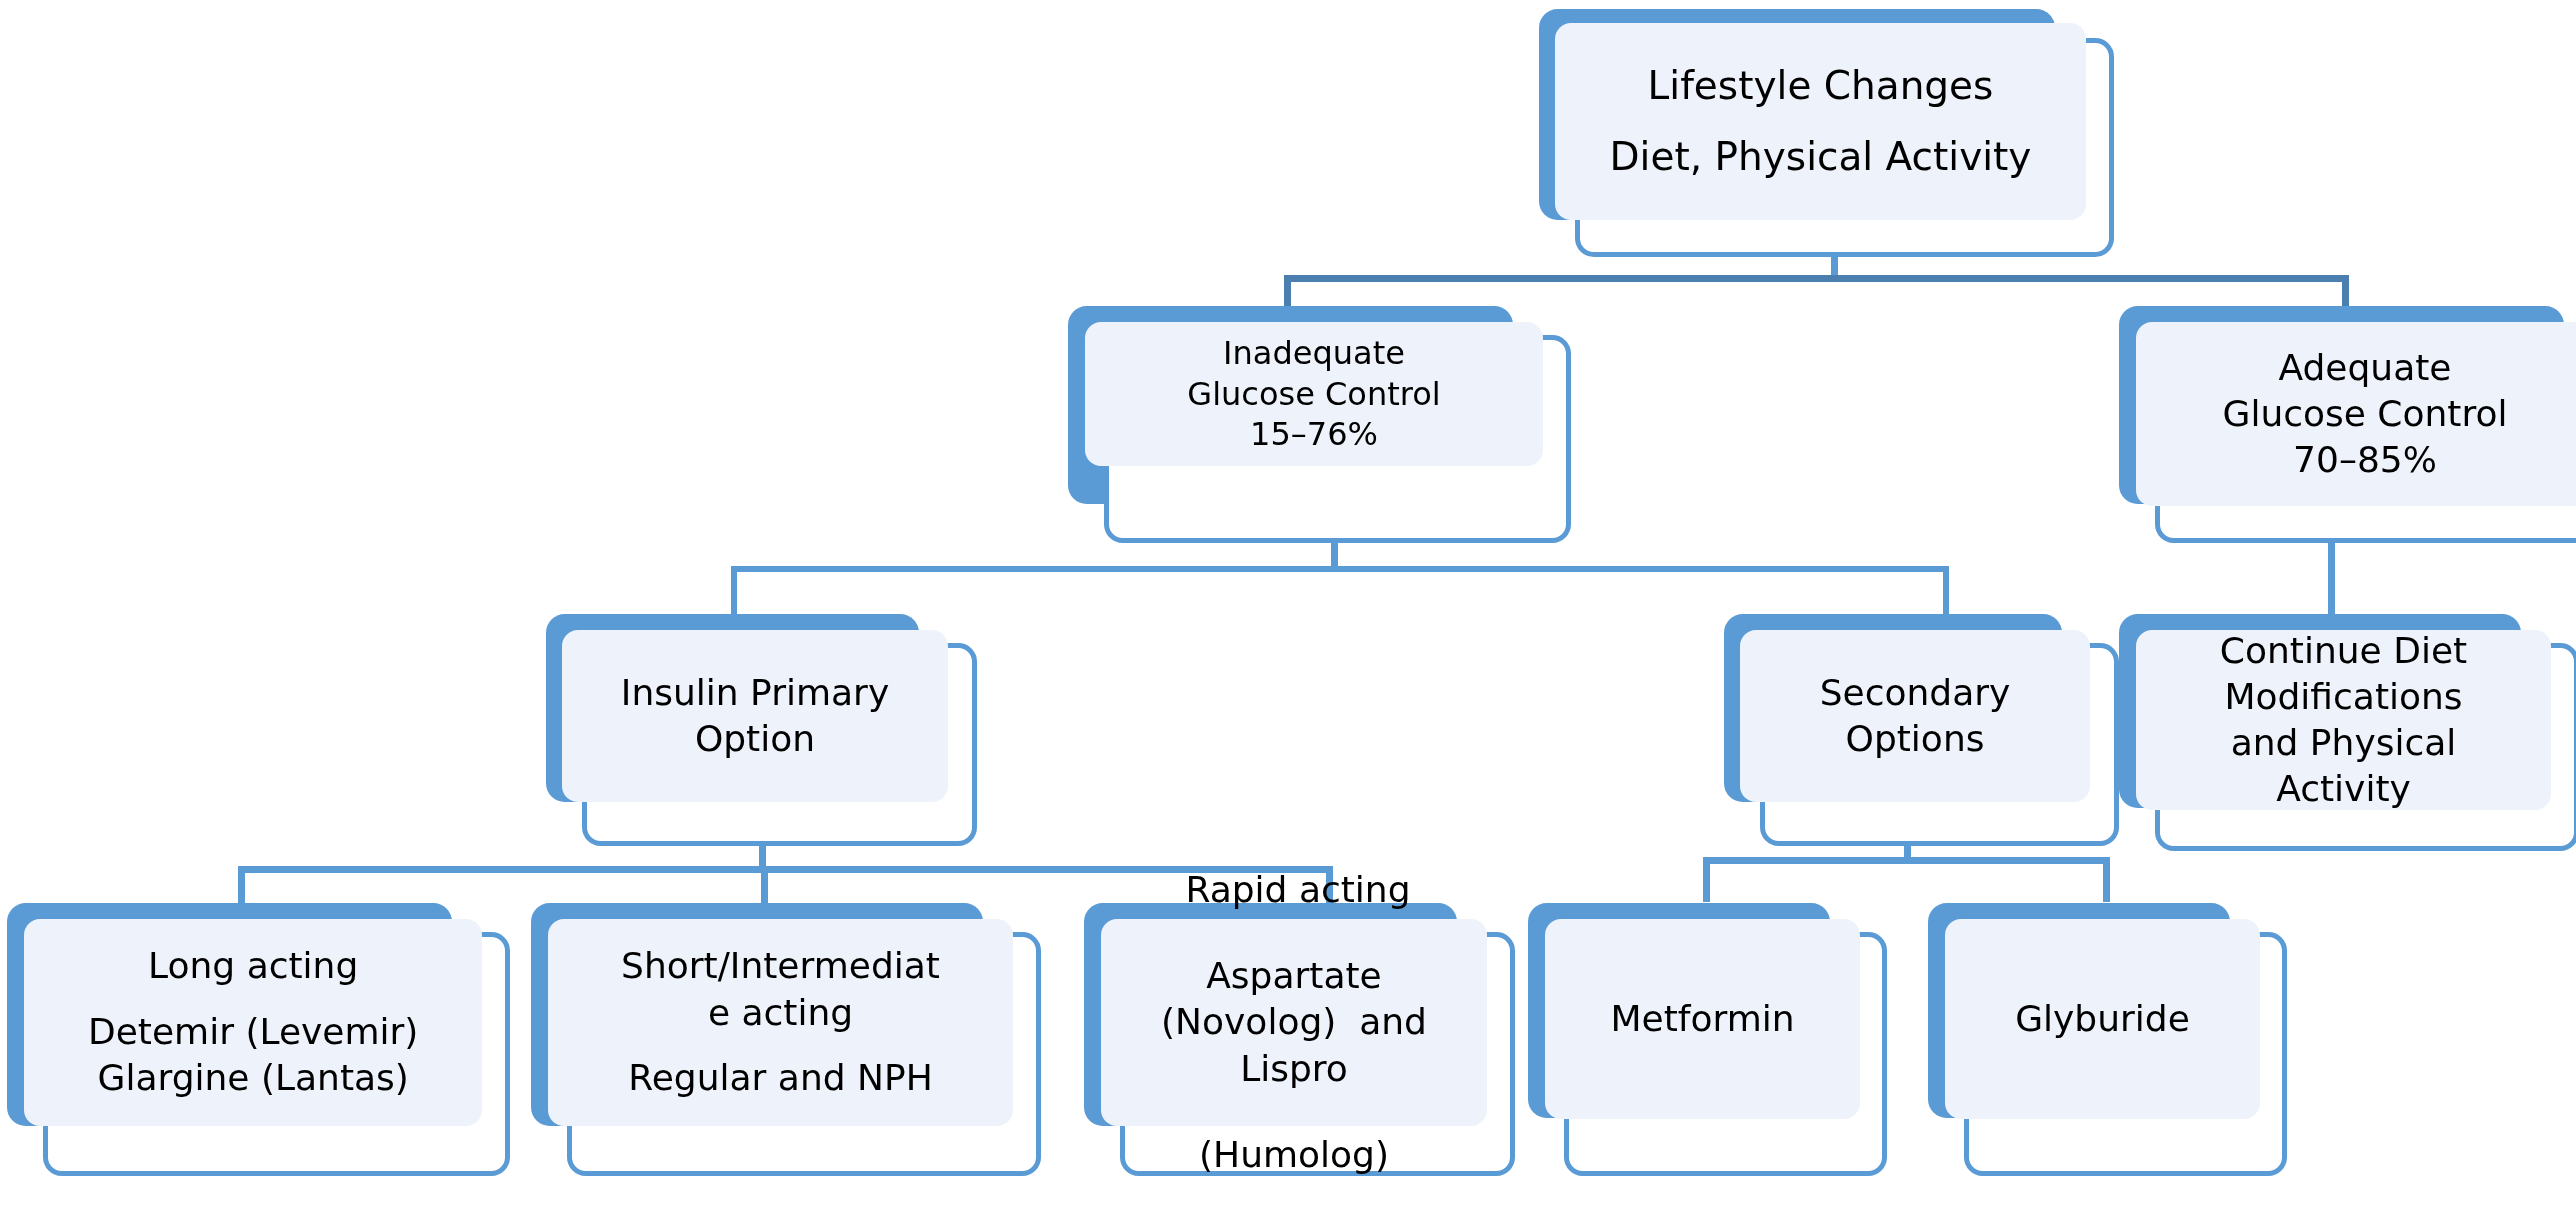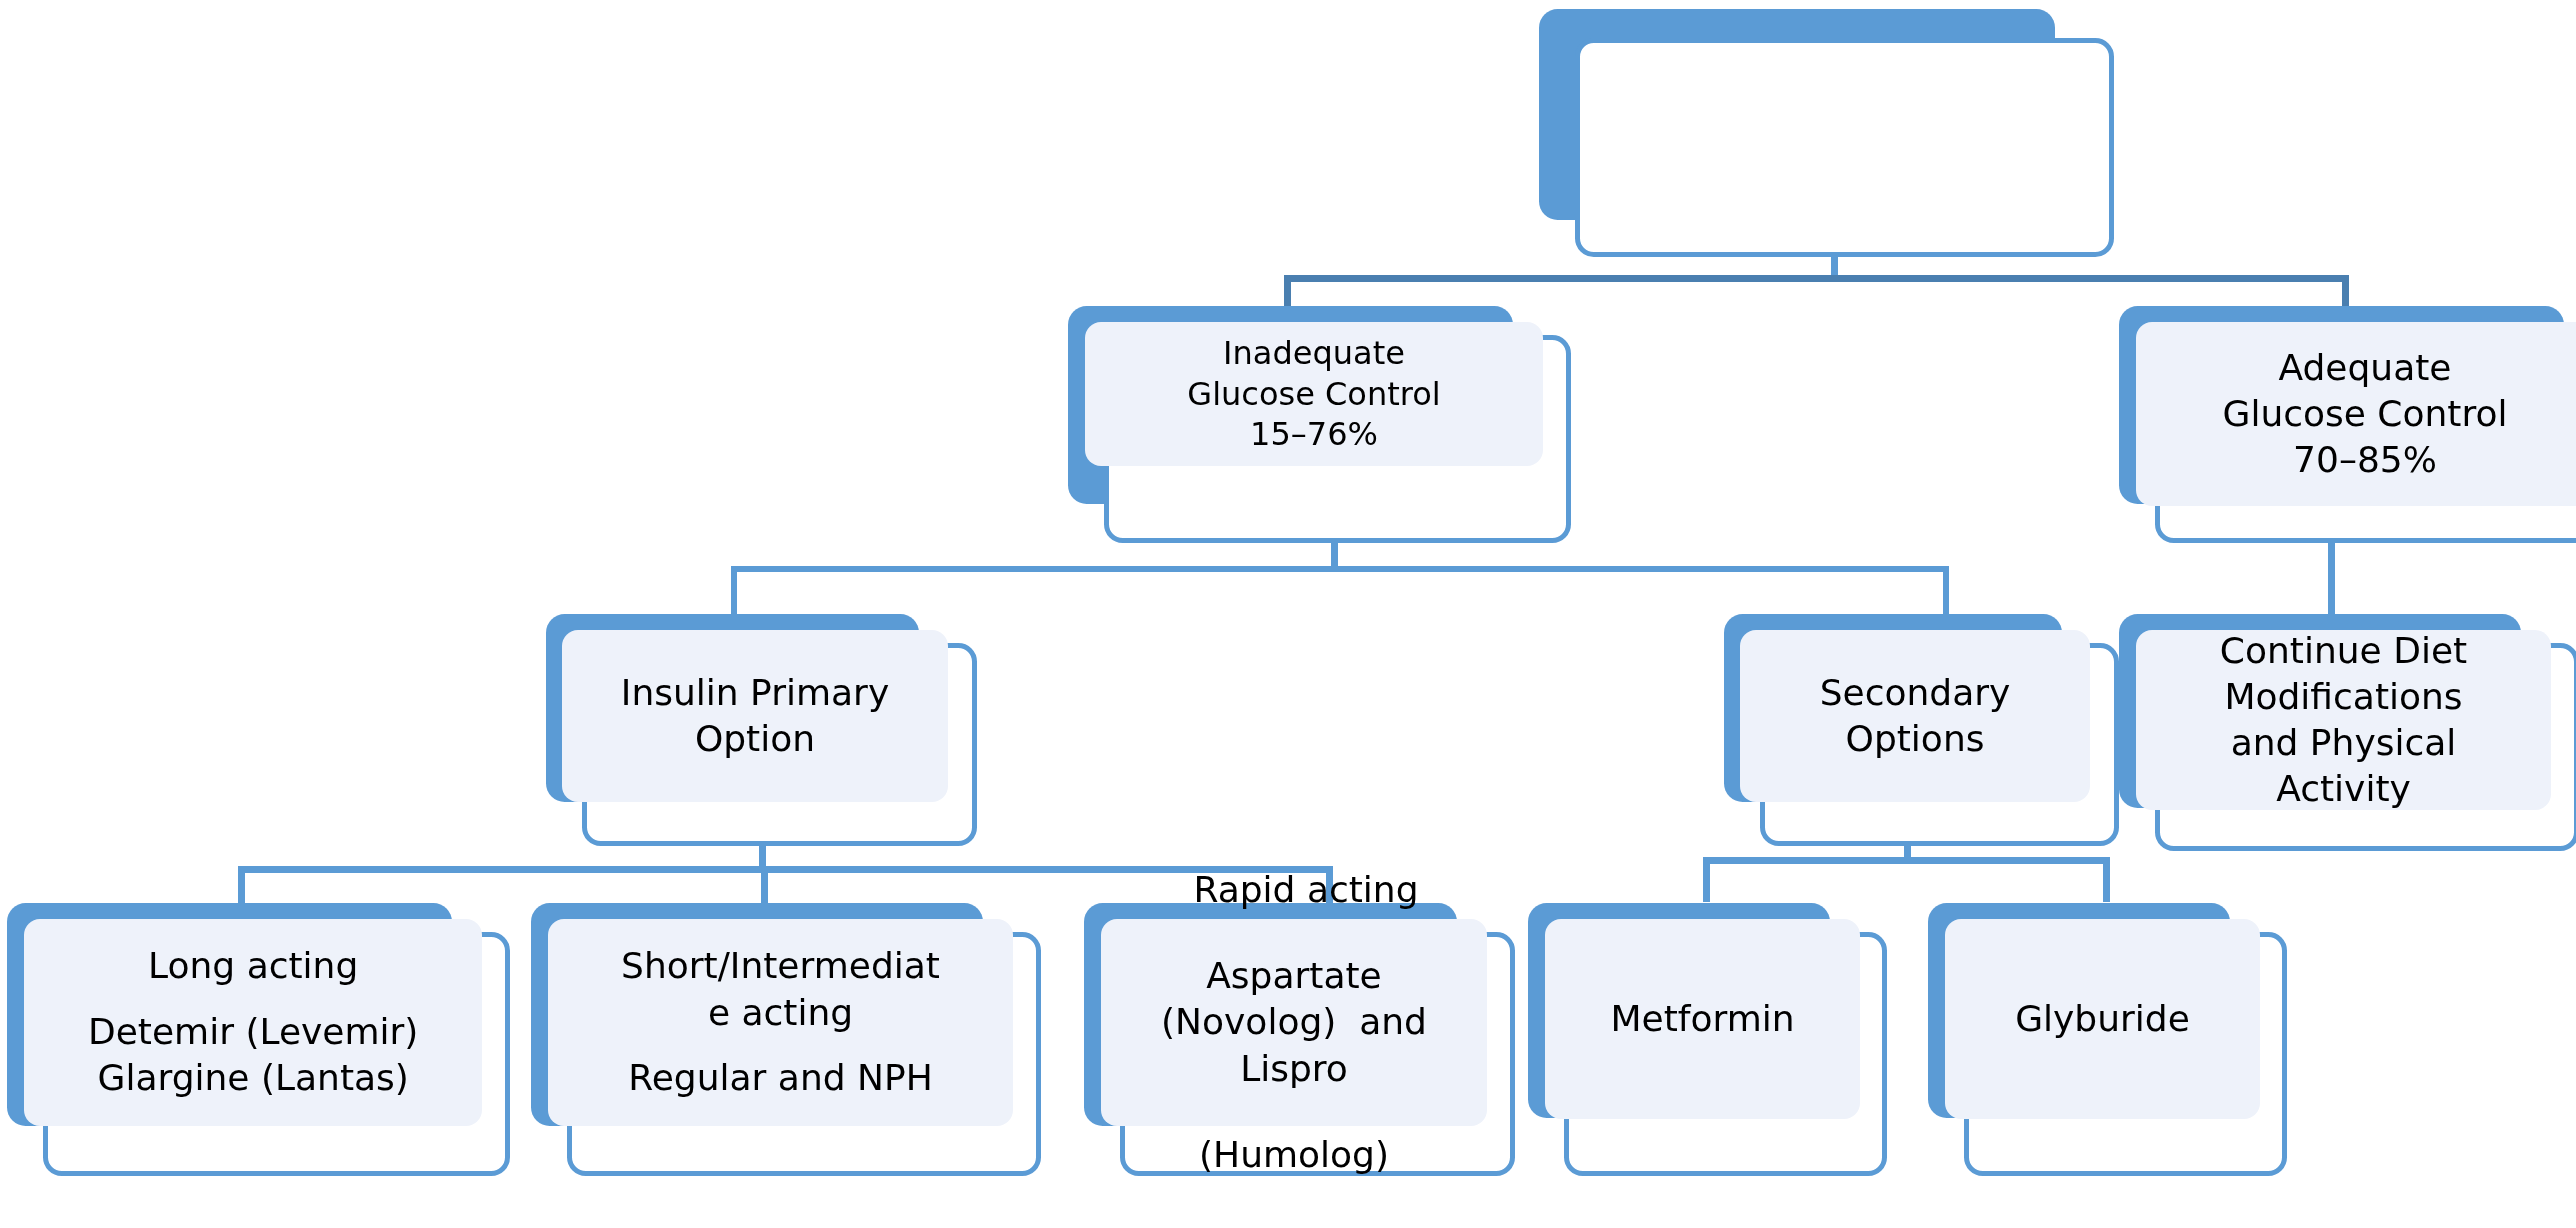--- a/index.html
+++ b/index.html
@@ -97,20 +97,25 @@
 
   <div class="conn" style="left:1904px; top:826px; width:6.5px; height:35px;"></div>
 
   <div class="conn" style="left:1703px; top:857px; width:406px; height:6.5px;"></div>
   <div class="conn" style="left:1703px; top:857px; width:6.5px; height:45px;"></div>
   <div class="conn" style="left:2103px; top:857px; width:6.5px; height:45px;"></div>
 
   <div class="node" style="left:1539px; top:8.6px; width:575px; height:244px;">
     <div class="shadow" style="left:0; top:0; width:516px; height:211px;"></div>
     <div class="card" style="left:36px; top:29px; width:539px; height:219px;"></div>
+    <div class="panel" style="left:16px; top:14.4px; width:531px; height:197px; font-size:39px;">
+      <span class="ln">Lifestyle Changes</span>
+      <span class="gap"></span>
+      <span class="ln">Diet, Physical Activity</span>
+    </div>
   </div>
 
   <div class="node" style="left:1068px; top:306px; width:503px; height:237px;">
     <div class="shadow" style="left:0; top:0; width:445px; height:198px;"></div>
     <div class="card" style="left:36px; top:29px; width:467px; height:208px;"></div>
     <div class="panel" style="left:17px; top:16px; width:458px; height:144px; font-size:32px;">
       <span class="ln">Inadequate</span>
       <span class="ln">Glucose Control</span>
       <span class="ln">15–76%</span>
     </div>
@@ -174,21 +179,21 @@
       <span class="ln">e acting</span>
       <span class="gap"></span>
       <span class="ln">Regular and NPH</span>
     </div>
   </div>
 
   <div class="node" style="left:1084px; top:903px; width:431px; height:287px;">
     <div class="shadow" style="left:0; top:0; width:373px; height:223px;"></div>
     <div class="card" style="left:36px; top:29px; width:395px; height:244px;"></div>
     <div class="panel" style="left:17px; top:16px; width:386px; height:207px; font-size:36px; overflow:visible;">
-      <span class="ln" style="position:absolute; top:-52px; left:12px; width:100%;">Rapid acting</span>
+      <span class="ln" style="position:absolute; top:-52px; left:4px; width:100%;">Rapid acting</span>
       <span class="ln">Aspartate</span>
       <span class="ln">(Novolog)  and</span>
       <span class="ln">Lispro</span>
       <span class="ln" style="position:absolute; bottom:-52px; left:0; width:100%;">(Humolog)</span>
     </div>
   </div>
 
   <div class="node" style="left:1928px; top:903px; width:359px; height:280px;">
     <div class="shadow" style="left:0; top:0; width:302px; height:215px;"></div>
     <div class="card" style="left:36px; top:29px; width:323px; height:244px;"></div>

